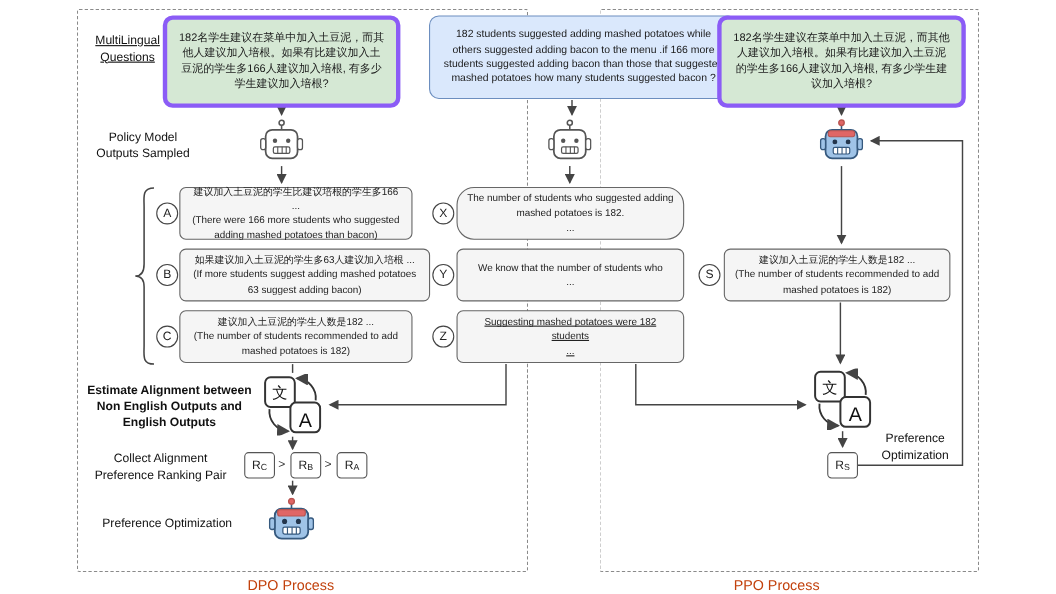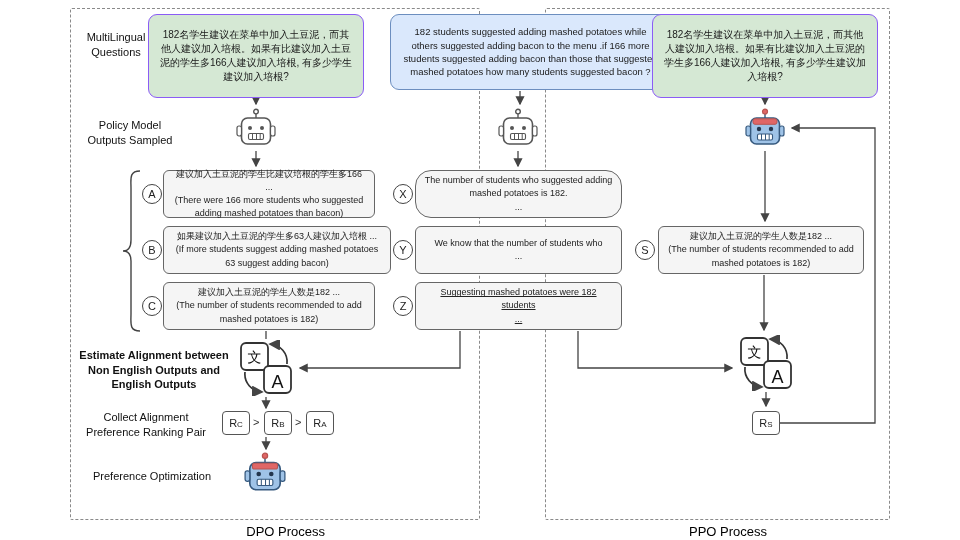--- a/index.html
+++ b/index.html
@@ -3,30 +3,30 @@
 <meta charset="utf-8">
 <style>
   * { margin:0; padding:0; box-sizing:border-box; }
   html,body { width:960px; height:540px; background:#ffffff;
     font-family:"Liberation Sans","DejaVu Sans",sans-serif; }
   .canvas { position:absolute; left:0; top:0; width:960px; height:540px; overflow:hidden; }
   .dashed-box { position:absolute; border:1.5px dashed #8a8a8a; border-radius:2px; }
   .overlay { position:absolute; left:0; top:0; pointer-events:none; }
   .qbox { position:absolute; border-radius:9px; display:flex; align-items:center; justify-content:center;
           text-align:center; padding:4px 10px; font-size:10px; line-height:1.4; color:#1a1a1a; white-space:pre-line; }
-  .qbox.zh { background:#d5e8d4; border:1px solid #8b5cf6; }
+  .qbox.zh { background:#d5e8d4; border:4px solid #8b5cf6; }
   .qbox.en { background:#dae8fc; border:1px solid #6c8ebf; font-size:9.5px; }
   .obox { position:absolute; background:#f5f5f5; border:1px solid #666; border-radius:6px;
           display:flex; align-items:center; justify-content:center; text-align:center;
           padding:2px 8px; font-size:9px; line-height:1.45; color:#222; white-space:pre-line; }
   .badge { position:absolute; width:20px; height:20px; border:1.4px solid #444; border-radius:50%;
            background:#fff; display:flex; align-items:center; justify-content:center;
            font-size:11px; color:#222; }
   .lbl { position:absolute; text-align:center; font-size:11px; line-height:1.32; color:#111; white-space:pre-line; }
-  .proc { position:absolute; text-align:right; font-size:13px; color:#000000; }
+  .proc { position:absolute; text-align:left; font-size:13px; color:#c2410c; }
   .rbox { position:absolute; width:28px; height:24px; background:#fff; border:1px solid #555; border-radius:4px;
           display:flex; align-items:center; justify-content:center; font-size:11px; color:#222; }
   .rbox .sub { font-size:8px; margin-top:3px; }
   .gt { position:absolute; font-size:11px; color:#333; }
   .robot { position:absolute; }
   .ticon { position:absolute; }
   .ticon text { fill:#111; }
 </style>
 </head>
 <body>
@@ -84,21 +84,21 @@
       <polyline points="578,331 578,368 732,368" marker-end="url(#arrow)"></polyline>
       <line x1="764" y1="275" x2="764" y2="330" marker-end="url(#arrow)"></line>
       <line x1="266" y1="397" x2="266" y2="408" marker-end="url(#arrow)"></line>
       <line x1="266" y1="437" x2="266" y2="449" marker-end="url(#arrow)"></line>
       <line x1="766" y1="392" x2="766" y2="406" marker-end="url(#arrow)"></line>
       <polyline points="780,423 875,423 875,128 792,128" marker-end="url(#arrow)"></polyline>
       <path d="M 140 171 C 129 171 131 179 131 188 L 131 240 C 131 249 127 251 123 251 C 127 251 131 253 131 261 L 131 314 C 131 323 129 331 140 331" stroke-width="1.4"></path>
     </g>
   </svg>
 
-  <div class="lbl" style="left:80px; top:30px; width:72px;">MultiLingual
+  <div class="lbl" style="left:80px; top:30px; width:72px;text-decoration:underline;">MultiLingual
 Questions</div>
   <div class="qbox zh" style="left:148px; top:14px; width:216px; height:84px;">182名学生建议在菜单中加入土豆泥，而其他人建议加入培根。如果有比建议加入土豆泥的学生多166人建议加入培根, 有多少学生建议加入培根?</div>
   <div class="qbox en" style="left:390px; top:14px; width:281px; height:76px;">182 students suggested adding mashed potatoes while others suggested adding bacon to the menu .if 166 more students suggested adding bacon than those that suggested mashed potatoes how many students suggested bacon ?</div>
   <div class="qbox zh" style="left:652px; top:14px; width:226px; height:84px;">182名学生建议在菜单中加入土豆泥，而其他人建议加入培根。如果有比建议加入土豆泥的学生多166人建议加入培根, 有多少学生建议加入培根?</div>
 
   <div class="lbl" style="left:78px; top:118px; width:104px;">Policy Model
 Outputs Sampled</div>
   <svg class="robot" style="left:236px; top:108px;" width="40" height="42">
       <use href="#robot-plain"></use>
     </svg>
@@ -172,17 +172,19 @@
 
   <div class="lbl" style="left:86px; top:469px; width:132px;">Preference Optimization</div>
   <svg class="robot" style="left:244px; top:452px;" width="42" height="44">
       <use href="#robot-color"></use>
     </svg>
 
   <div class="rbox" style="left:752px; top:411px;">
     <span>R</span>
       <span class="sub">S</span>
   </div>
+  <div class="lbl" style="left:796px; top:392px; width:72px;">Preference
+Optimization</div>
 
   <div class="proc" style="left:225px; top:524px; width:100px;">DPO Process</div>
   <div class="proc" style="left:667px; top:524px; width:100px;">PPO Process</div>
 
 </div>
 
 </body></html>

